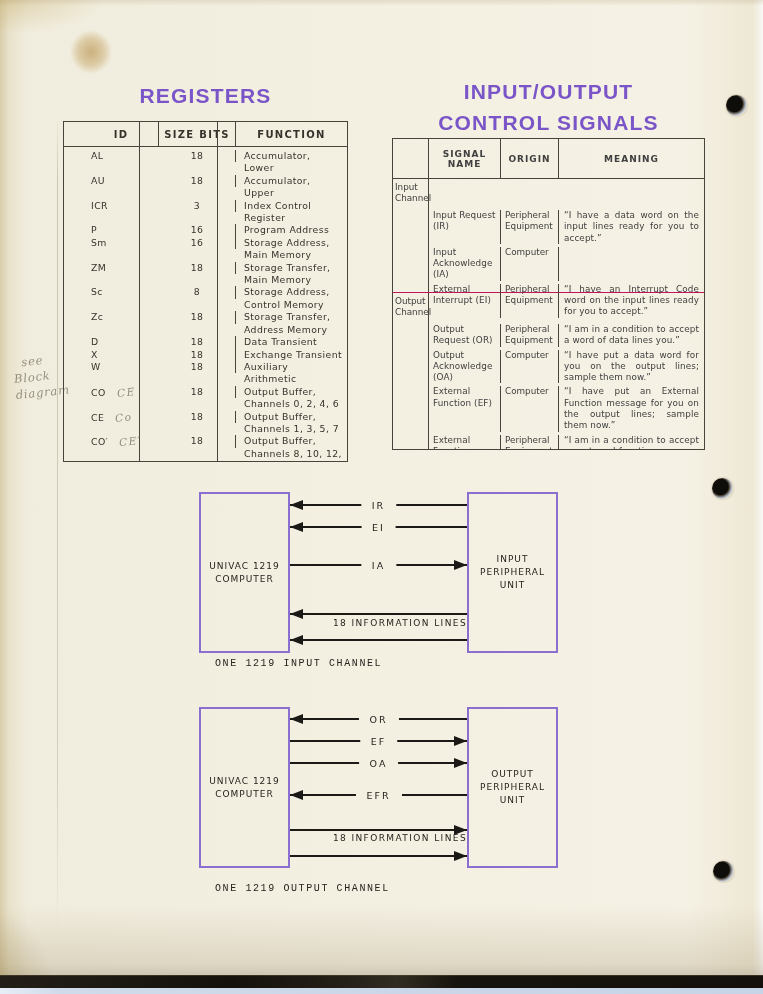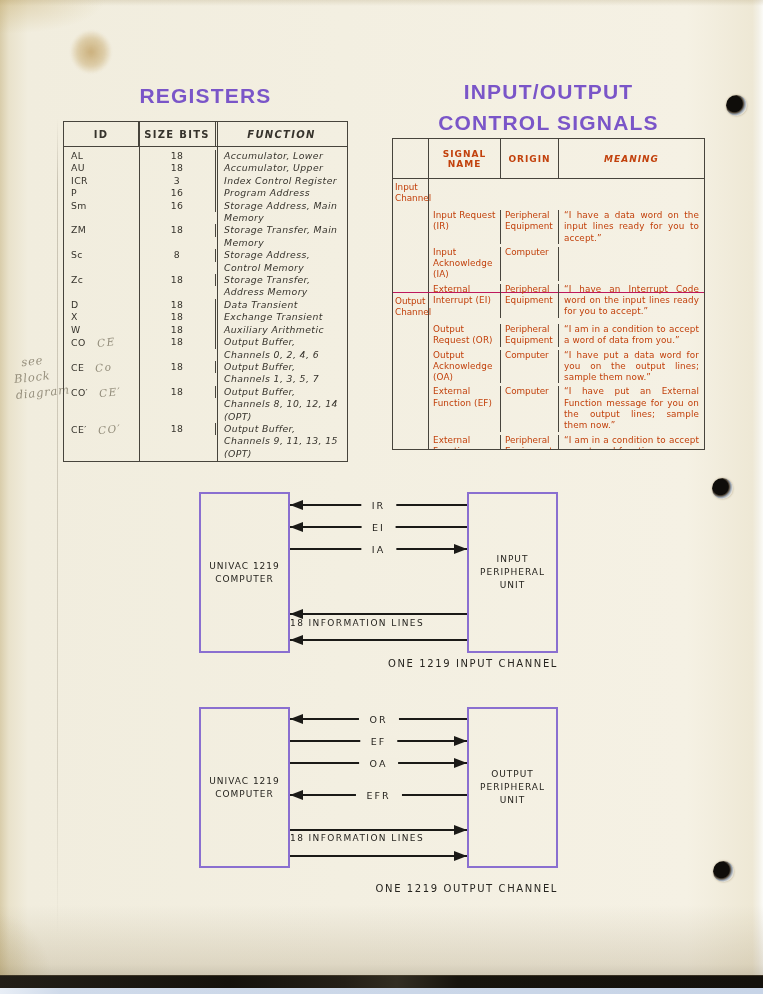--- a/index.html
+++ b/index.html
@@ -37,43 +37,43 @@
     font-size:21px;letter-spacing:1.2px;}
   .reg-title{left:63px;top:84px;width:285px;}
   .io-title{left:392px;top:76px;width:313px;line-height:31px;}
 
   
   .reg-table{position:absolute;left:63px;top:121px;width:285px;height:341px;
     border:1.5px solid #47443c;box-sizing:border-box;color:#36332c;overflow:hidden;}
   .reg-header{display:flex;height:24px;border-bottom:1.5px solid #47443c;
     font-size:10px;font-weight:bold;letter-spacing:1.3px;}
   .reg-header > div{display:flex;align-items:center;justify-content:center;box-sizing:border-box;}
-  .c-id{width:75px;border-right:1px solid #47443c;box-sizing:border-box;}
+  .c-id{width:75px;border-right:1px solid #47443c;box-sizing:border-box;margin-left:20px;}
   .c-size{width:77px;border-right:1px solid #47443c;box-sizing:border-box;text-align:center;}
-  .c-func{flex:1;box-sizing:border-box;font-style:italic;}
+  .c-func{flex:1;box-sizing:border-box;}
   .reg-body{padding-top:3px;}
   .reg-row{display:flex;align-items:flex-start;font-size:9.3px;line-height:12.4px;letter-spacing:0.4px;}
   .reg-row .c-id{padding-left:7px;border-right:1px solid transparent;}
   .reg-row .c-func{padding-left:8px;padding-right:4px;}
   .reg-col-lines{position:absolute;top:0;bottom:0;left:75px;width:77px;
     border-left:1px solid #47443c;border-right:1px solid #47443c;pointer-events:none;}
   .hand{display:inline-block;margin-left:11px;transform:rotate(-6deg);
     font-family:"DejaVu Serif", serif;font-style:italic;font-size:10.5px;
     color:#948e7c;letter-spacing:1.5px;}
 
   
   .io-table{position:absolute;left:392px;top:138px;width:313px;height:312px;
-    border:1.5px solid #47443c;box-sizing:border-box;color:#c2410c;overflow:hidden;}
+    border:1.5px solid #47443c;box-sizing:border-box;color:#404040;overflow:hidden;}
   .io-header{display:flex;height:39px;border-bottom:1.5px solid #47443c;
     font-size:9px;font-weight:bold;letter-spacing:1px;}
   .io-header > div{display:flex;align-items:center;justify-content:center;text-align:center;box-sizing:border-box;}
   .h-ch{width:36px;border-right:1px solid #47443c;}
   .h-sig{width:72px;border-right:1px solid #47443c;padding:0 10px;}
   .h-org{width:58px;border-right:1px solid #47443c;}
-  .h-mean{flex:1;font-style:italic;}
+  .h-mean{flex:1;}
   .io-group{display:flex;box-sizing:border-box;}
   .io-group:nth-child(2){border-top:1px solid #be185d;}
   .io-group:nth-child(1){height:113px;} .io-group:nth-child(2){height:160px;}
   .iocell{box-sizing:border-box;font-size:8.8px;line-height:11.3px;letter-spacing:0.1px;}
   .io-group .ch{width:36px;border-right:1px solid #47443c;padding:3px 1px 0 2px;letter-spacing:0;}
   .io-rows{flex:1;display:flex;flex-direction:column;padding-top:3px;margin-top:28px;}
   .io-row{display:flex;margin-bottom:3px;}
   .io-row .sig{width:72px;border-right:1px solid #47443c;padding:0 2px 0 4px;}
   .io-row .org{width:58px;border-right:1px solid #47443c;padding:0 1px 0 4px;letter-spacing:0;}
   .io-row .mean{flex:1;padding:0 5px;text-align:justify;text-align-last:left;}
@@ -85,24 +85,24 @@
     box-sizing:border-box;display:flex;align-items:center;justify-content:center;
     text-align:center;font-size:9px;line-height:13px;letter-spacing:1px;padding:0 5px;}
   .dbox-left{left:0;} .dbox-right{left:268px;}
   .arrows{position:absolute;left:91px;top:0;width:177px;height:161px;}
   .arrow{position:absolute;left:0;width:177px;height:2px;background:#1b1a17;}
   .ahead{position:absolute;width:0;height:0;border-top:5px solid transparent;border-bottom:5px solid transparent;}
   .dir-left .ahead{left:0;top:-4px;border-right:13px solid #1b1a17;}
   .dir-right .ahead{right:0;top:-4px;border-left:13px solid #1b1a17;}
   .alabel{position:absolute;left:50%;top:50%;transform:translate(-50%,-50%);
     background:#f3efe1;padding:0 11px;font-size:9.5px;letter-spacing:2px;color:#211f1b;line-height:11px;}
-  .bus-label{position:absolute;left:91px;width:177px;top:126px;text-align:left;
+  .bus-label{position:absolute;left:91px;width:177px;top:126px;text-align:right;
     font-size:9px;letter-spacing:1.4px;color:#211f1b;}
-  .caption{position:absolute;left:0;width:359px;text-align:right;
-    font-size:10px;letter-spacing:1.6px;color:#26241f;}
+  .caption{position:absolute;left:16px;width:359px;text-align:left;
+    font-size:10px;letter-spacing:1.6px;color:#26241f;font-family:Liberation Mono, monospace;}
   .diagram-input .caption{top:166px;}
   .diagram-output .caption{top:176px;}
 
   
   .margin-note{position:absolute;left:14px;top:352px;width:60px;
     transform:rotate(-6deg);font-family:"DejaVu Serif", serif;font-style:italic;
     font-size:11.5px;line-height:16px;color:#867f6c;letter-spacing:0.8px;opacity:.85;}
   .margin-note div:nth-child(1){margin-left:9px;}
 </style>
 </head>
@@ -241,21 +241,21 @@
               <div class="iocell mean">“I have an Interrupt Code word on the input lines ready for you to accept.”</div>
             </div>
           </div>
         </div>
         <div class="io-group">
           <div class="iocell ch">Output Channel</div>
           <div class="io-rows">
             <div class="io-row">
               <div class="iocell sig">Output Request (OR)</div>
               <div class="iocell org">Peripheral Equipment</div>
-              <div class="iocell mean">“I am in a condition to accept a word of data from you.”</div>
+              <div class="iocell mean">“I am in a condition to accept a word of data lines you.”</div>
             </div>
             <div class="io-row">
               <div class="iocell sig">Output Acknowledge (OA)</div>
               <div class="iocell org">Computer</div>
               <div class="iocell mean">“I have put a data word for you on the output lines; sample them now.”</div>
             </div>
             <div class="io-row">
               <div class="iocell sig">External Function (EF)</div>
               <div class="iocell org">Computer</div>
               <div class="iocell mean">“I have put an External Function message for you on the output lines; sample them now.”</div>
@@ -275,21 +275,21 @@
     <div class="dbox dbox-right">INPUT PERIPHERAL UNIT</div>
     <div class="arrows">
         <div class="arrow dir-left" style="top: 12px;">
           <span class="alabel">IR</span>
           <span class="ahead"></span>
         </div>
         <div class="arrow dir-left" style="top: 34px; text-align: right;">
           <span class="alabel">EI</span>
           <span class="ahead"></span>
         </div>
-        <div class="arrow dir-right" style="top: 56px;">
+        <div class="arrow dir-right" style="top: 72px;">
           <span class="alabel">IA</span>
           <span class="ahead"></span>
         </div>
         <div class="arrow bus dir-left" style="top: 121px;">
           <span class="ahead"></span>
         </div>
         <div class="arrow bus dir-left" style="top: 147px;">
           <span class="ahead"></span>
         </div>
       </div>

